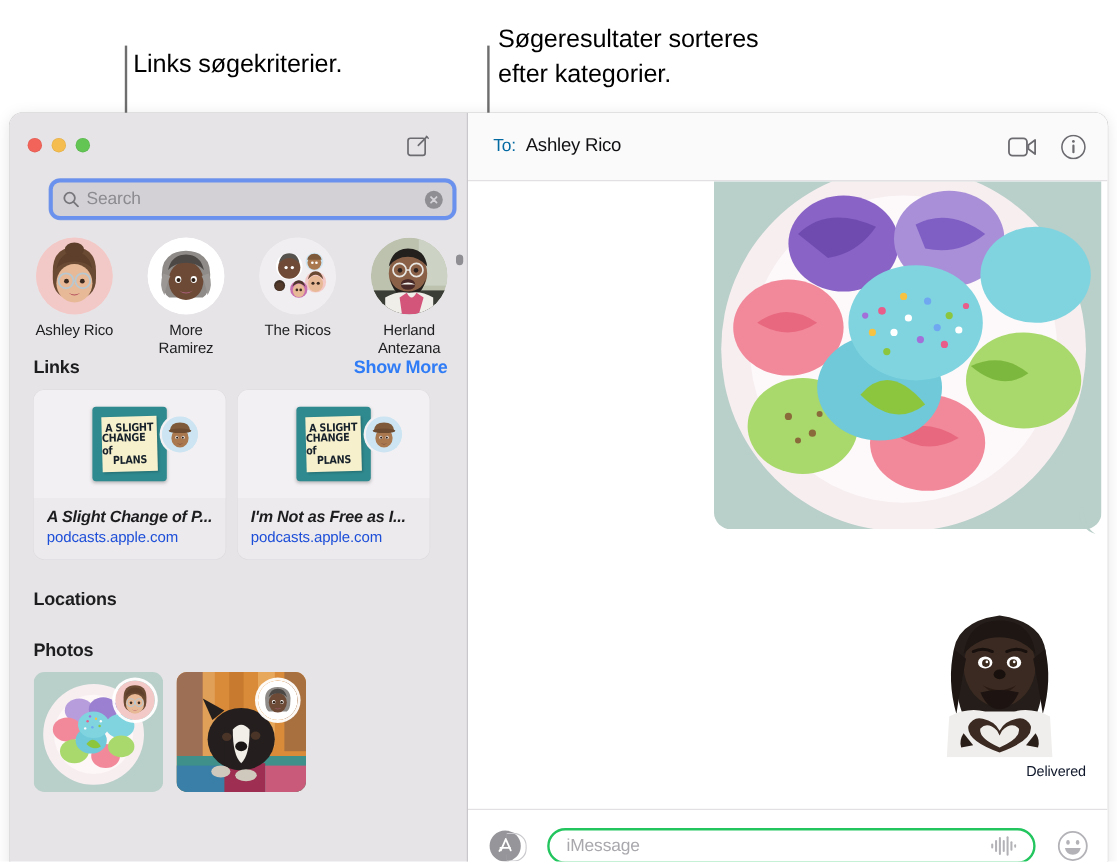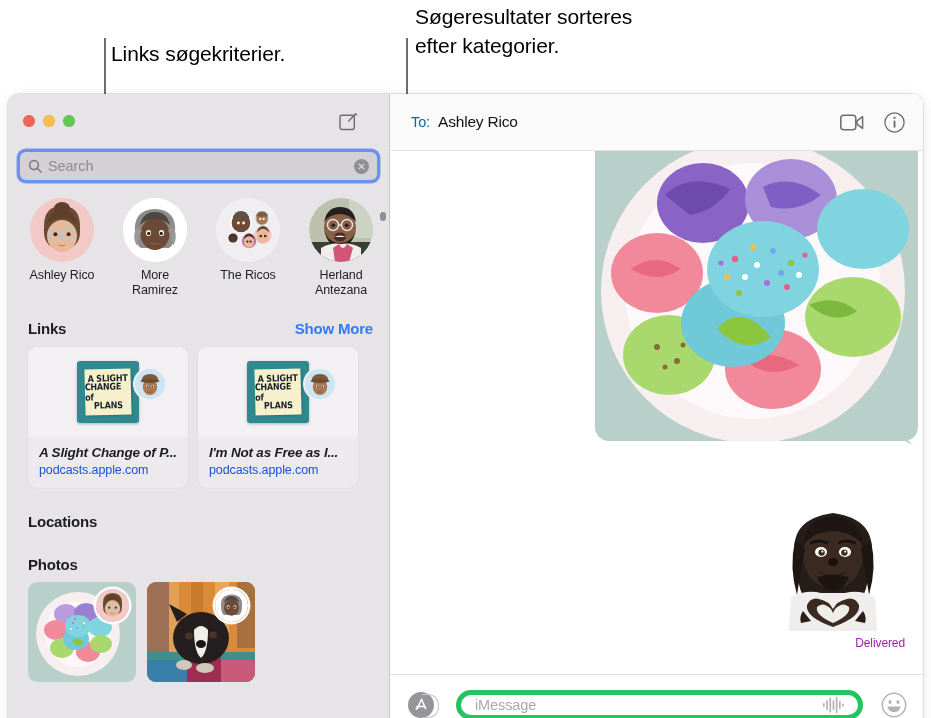--- a/index.html
+++ b/index.html
@@ -19,21 +19,21 @@
   
   .annotation {
     position: absolute;
     color: #000000;
     font-size: 21px;
     line-height: 29px;
     letter-spacing: -0.1px;
     white-space: pre;
   }
   #annotation-left { left: 111px; top: 39px; }
-  #annotation-right { left: 415px; top: 2px; }
+  #annotation-right { left: 415px; top: 18px; }
 
   .callout-line {
     position: absolute;
     background: #6e6e6e;
   }
   .callout-v { width: 2px; }
   .callout-h { height: 2px; }
 
   
   #app-window {
@@ -86,20 +86,21 @@
     width: 26px;
     height: 26px;
     display: flex;
     align-items: center;
     justify-content: center;
   }
 
   
   #search-row {
     padding: 0 12px;
+    margin-left: 24px;
   }
   #search-field {
     position: relative;
     height: 28px;
     border-radius: 6px;
     background: #d3d1d5;
     box-shadow: 0 0 0 3px rgba(86,134,242,0.55), 0 0 0 3.5px rgba(60,110,230,0.6);
     display: flex;
     align-items: center;
     padding: 0 8px;
@@ -159,21 +160,21 @@
     letter-spacing: -0.2px;
   }
   .section-action {
     font-size: 15px;
     color: #2f7cf6;
     font-weight: bold;
     letter-spacing: -0.2px;
   }
 
   
-  #links-section { margin-top: 22px; }
+  #links-section { }
   #link-cards {
     display: flex;
     gap: 10px;
     padding: 10px 0 0 20px;
   }
   .link-card {
     width: 160px;
     border-radius: 9px;
     background: #eceaed;
     overflow: hidden;
@@ -336,21 +337,21 @@
     left: 383px;
     top: 348px;
     width: 120px;
     height: 132px;
   }
   #delivered-status {
     position: absolute;
     right: 18px;
     top: 485px;
     font-size: 12px;
-    color: #a21caf;
+    color: #0f172a;
     letter-spacing: -0.1px;
   }
 
   #compose-bar {
     flex: 0 0 60px;
     height: 60px;
     border-top: 0.5px solid #e2e0e3;
     display: flex;
     align-items: center;
     padding: 0 16px 0 18px;
@@ -373,21 +374,21 @@
     right: -5px; top: 2px;
     width: 16px; height: 22px;
     border: 1.5px solid #c9c8cc;
     border-left: none;
     border-radius: 0 11px 11px 0;
   }
   #message-input {
     flex: 1 1 auto;
     height: 30px;
     margin: 0 18px 0 22px;
-    border: 5px solid #22c55e;
+    border: 2px solid #22c55e;
     border-radius: 15px;
     display: flex;
     align-items: center;
     padding: 0 14px;
     box-sizing: border-box;
   }
   #message-placeholder {
     flex: 1 1 auto;
     font-size: 14.5px;
     color: #a9a8ad;

